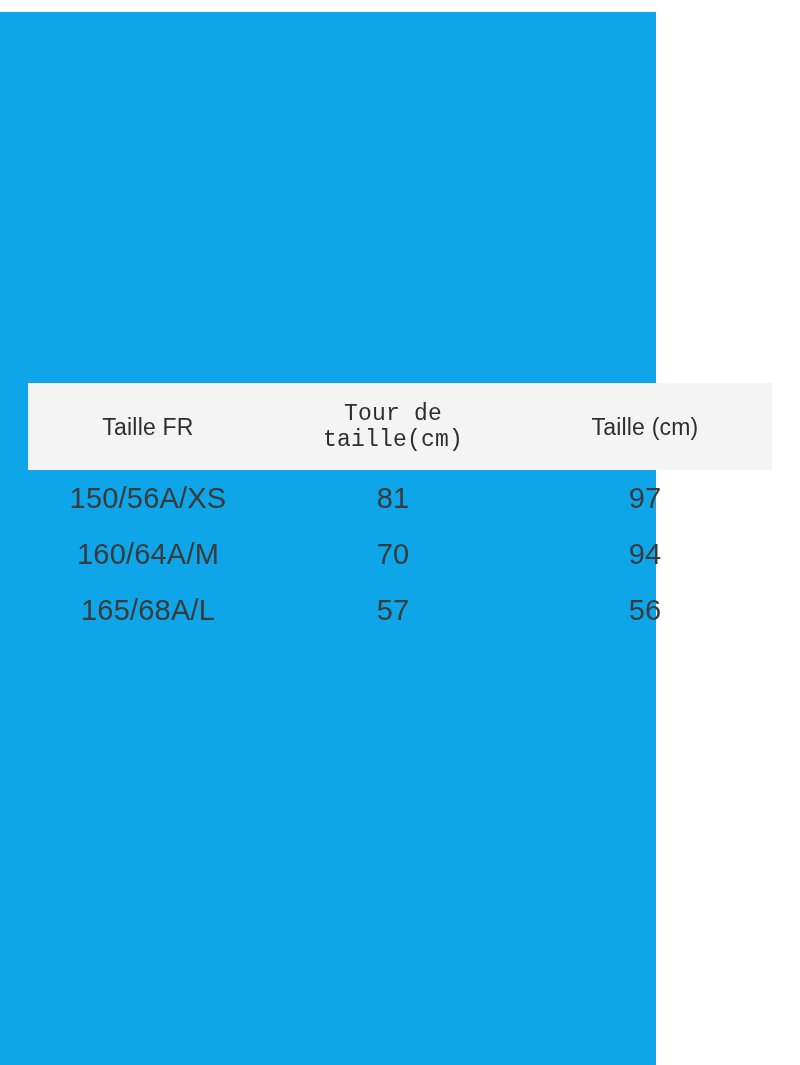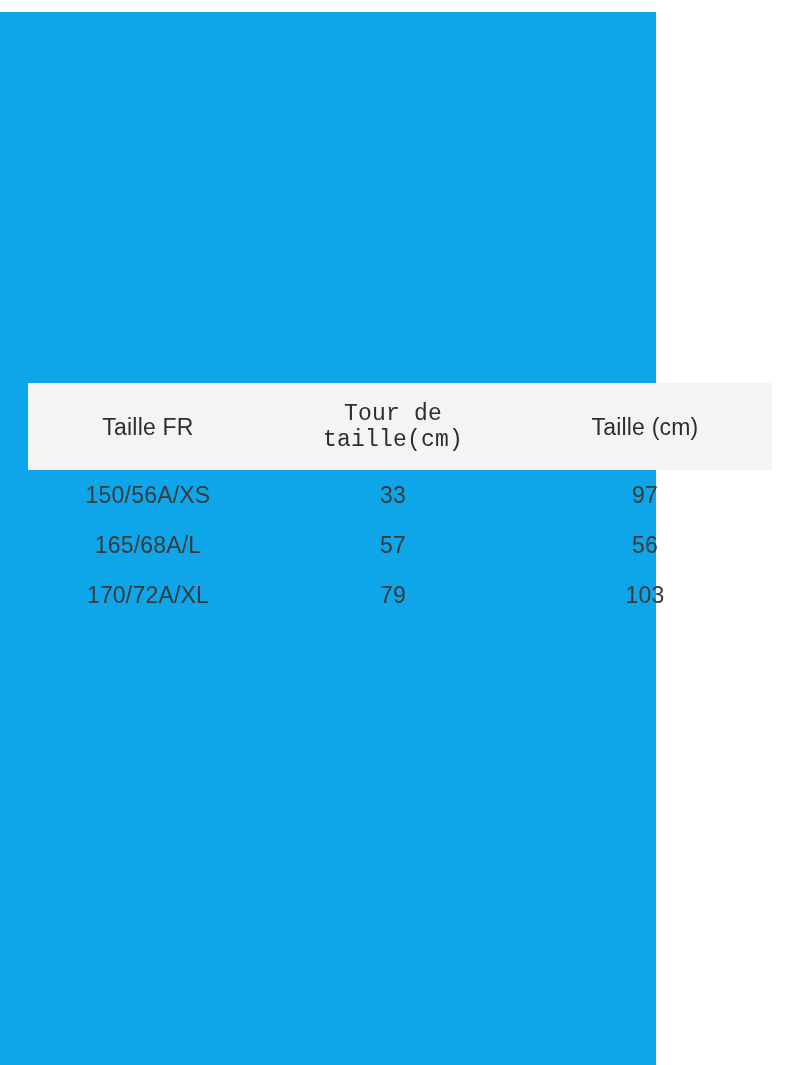--- a/index.html
+++ b/index.html
@@ -41,21 +41,21 @@
   .size-table th {
     font-weight: normal;
     font-size: 23px;
     color: #2e2e2e;
     text-align: center;
     padding: 18px 0 17px 0;
     letter-spacing: 0.2px;
   }
 
   .size-table td {
-    font-size: 23px;
+    font-size: 29px;
     color: #3a3a3a;
     text-align: center;
     padding: 12px 0 11px 0;
     letter-spacing: 0.2px;
   }
 
   .col-size   { width: 240px; }
   .col-waist  { width: 250px; font-family: Liberation Mono, monospace; }
   .col-hips   { width: 254px; }
 </style>
@@ -68,29 +68,29 @@
     <thead>
       <tr>
         <th class="col-size">Taille FR</th>
         <th class="col-waist">Tour de taille(cm)</th>
         <th class="col-hips">Taille (cm)</th>
       </tr>
     </thead>
     <tbody>
       <tr>
         <td>150/56A/XS</td>
-        <td>33</td>
+        <td>81</td>
         <td>97</td>
+      </tr>
+      <tr>
+        <td>160/64A/M</td>
+        <td>70</td>
+        <td>94</td>
       </tr>
       <tr>
         <td>165/68A/L</td>
         <td>57</td>
         <td>56</td>
-      </tr>
-      <tr>
-        <td>170/72A/XL</td>
-        <td>79</td>
-        <td>103</td>
       </tr>
     </tbody>
   </table>
 
 </div>
 
 </body></html>

